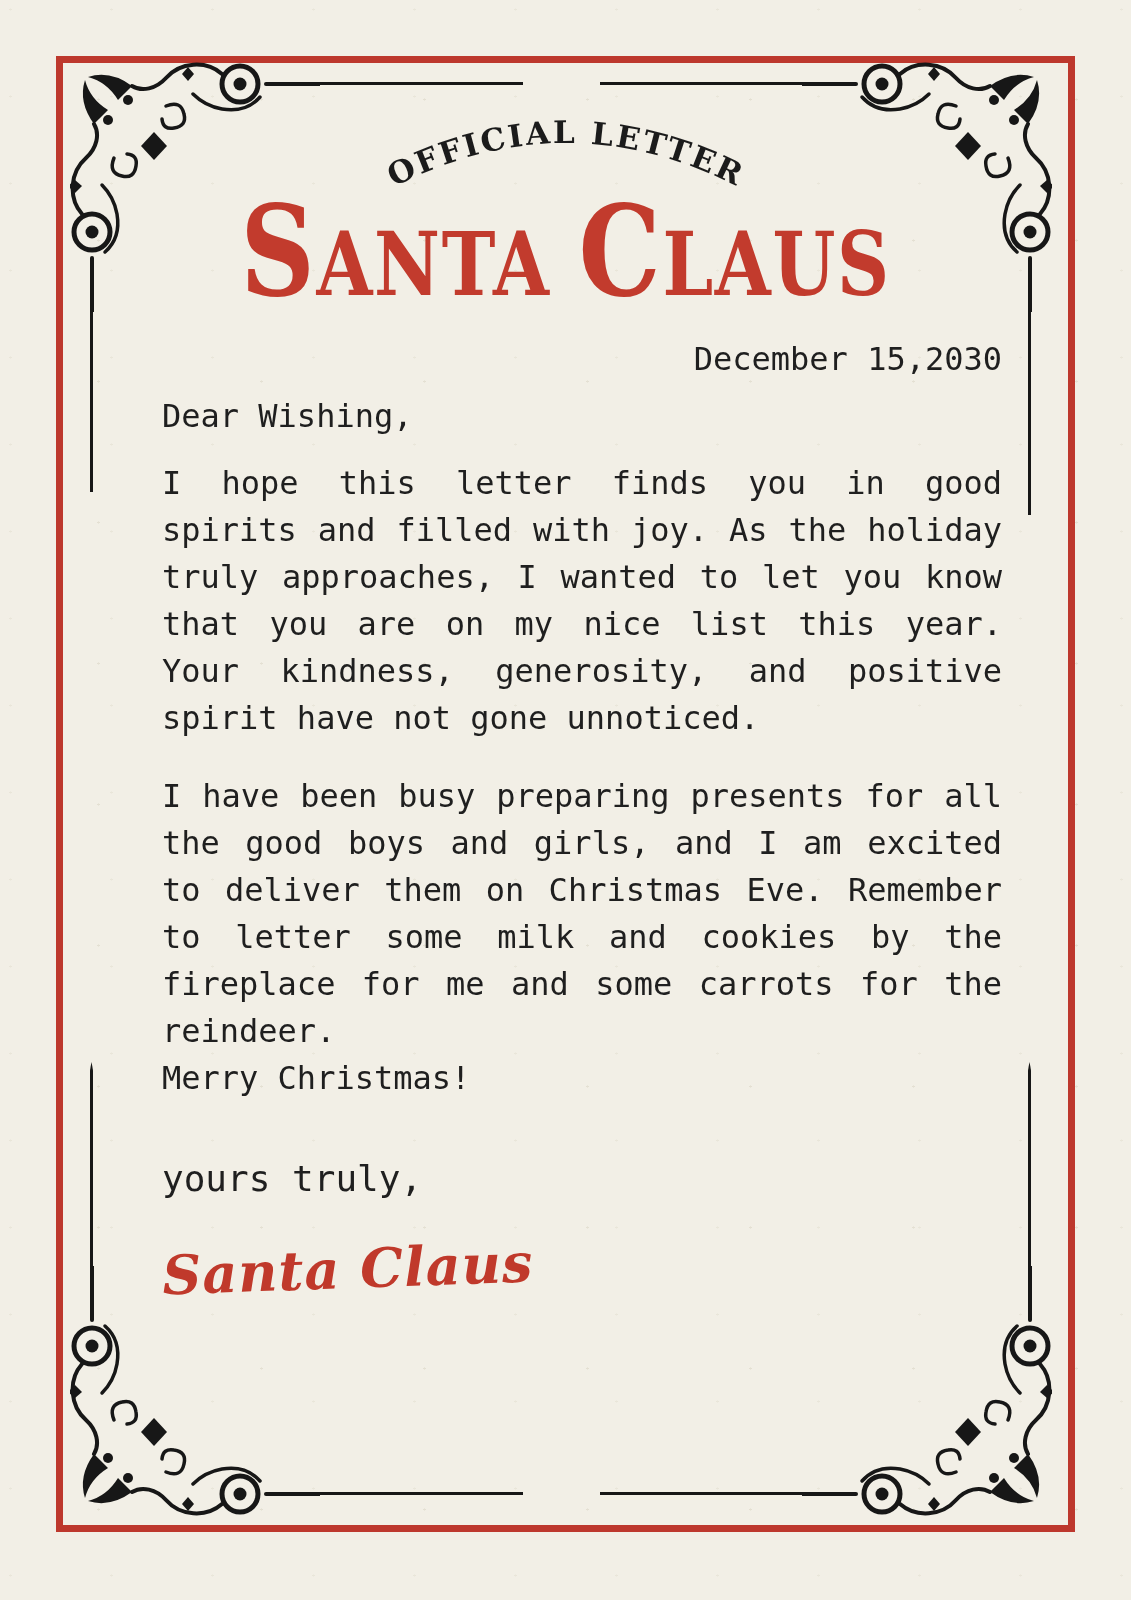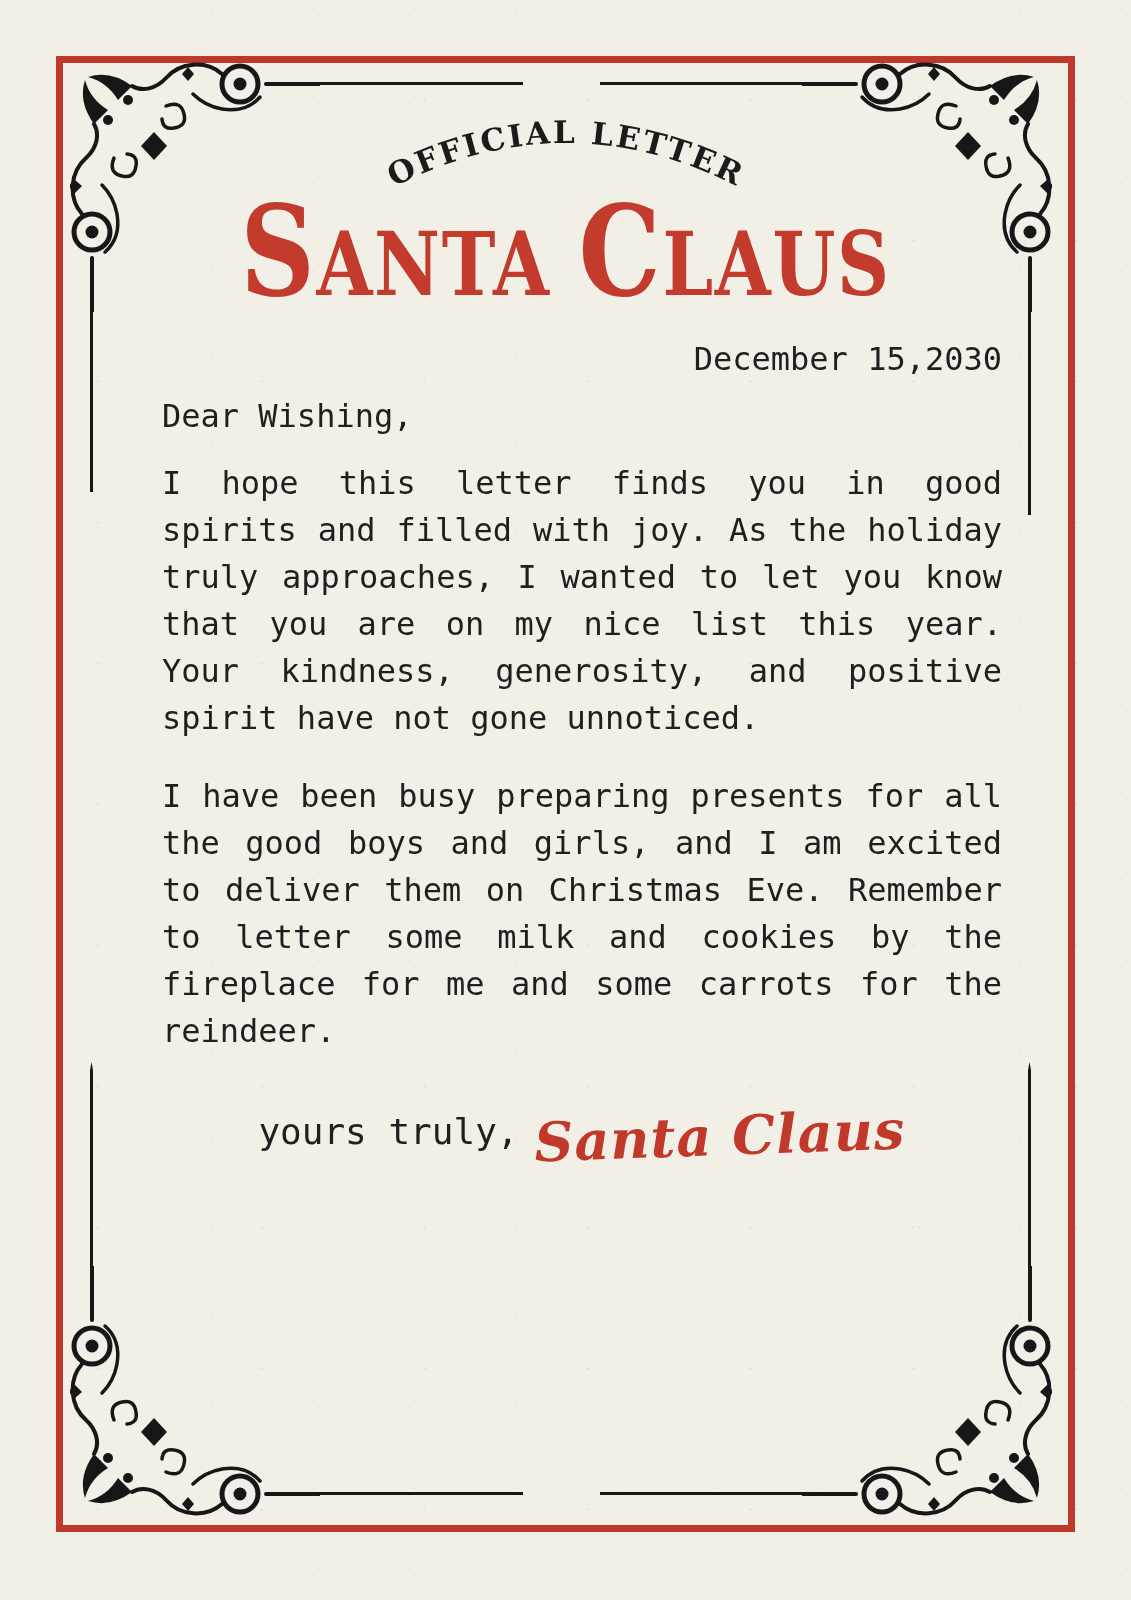--- a/index.html
+++ b/index.html
@@ -68,21 +68,21 @@
   .date-line{text-align:right;}
   .greeting{margin-top:10px;}
   .para{text-align:justify;text-align-last:left;}
   .para.p1{margin-top:20px;}
   .para.p2{margin-top:31px;}
   .para.p3{margin-top:33px;}
   .merry{margin-top:0;}
   .closing-row{
     margin-top:42px;
     display:flex;justify-content:center;align-items:flex-start;gap:16px;
-    line-height:70px;white-space:nowrap;
+    line-height:70px;white-space:nowrap;flex-direction:column;
   }
   .closing-text{font-size:36px;}
   .signature{
     font-family:"DejaVu Serif", serif;font-style:italic;font-weight:600;
     font-size:54px;color:#c0392b;letter-spacing:1px;
     transform:rotate(-2deg) translateY(4px);display:inline-block;
   }
 </style>
 </head>
 <body>
@@ -151,19 +151,20 @@
 
   <div class="title">
     <span class="title-word">Santa</span><span class="title-word">Claus</span>
   </div>
 
   <div class="letter-body">
     <div class="date-line">December 15,2030</div>
     <div class="greeting">Dear Wishing,</div>
     <div class="para p1">I hope this letter finds you in good spirits and filled with joy. As the holiday truly approaches, I wanted to let you know that you are on my nice list this year. Your kindness, generosity, and positive spirit have not gone unnoticed.</div>
     <div class="para p2">I have been busy preparing presents for all the good boys and girls, and I am excited to deliver them on Christmas Eve. Remember to letter some milk and cookies by the fireplace for me and some carrots for the reindeer.</div>
+    <div class="merry">Merry Christmas!</div>
     <div class="closing-row">
       <span class="closing-text">yours truly,</span>
       <span class="signature">Santa Claus</span>
     </div>
   </div>
 
 </div>
 
 </body></html>

